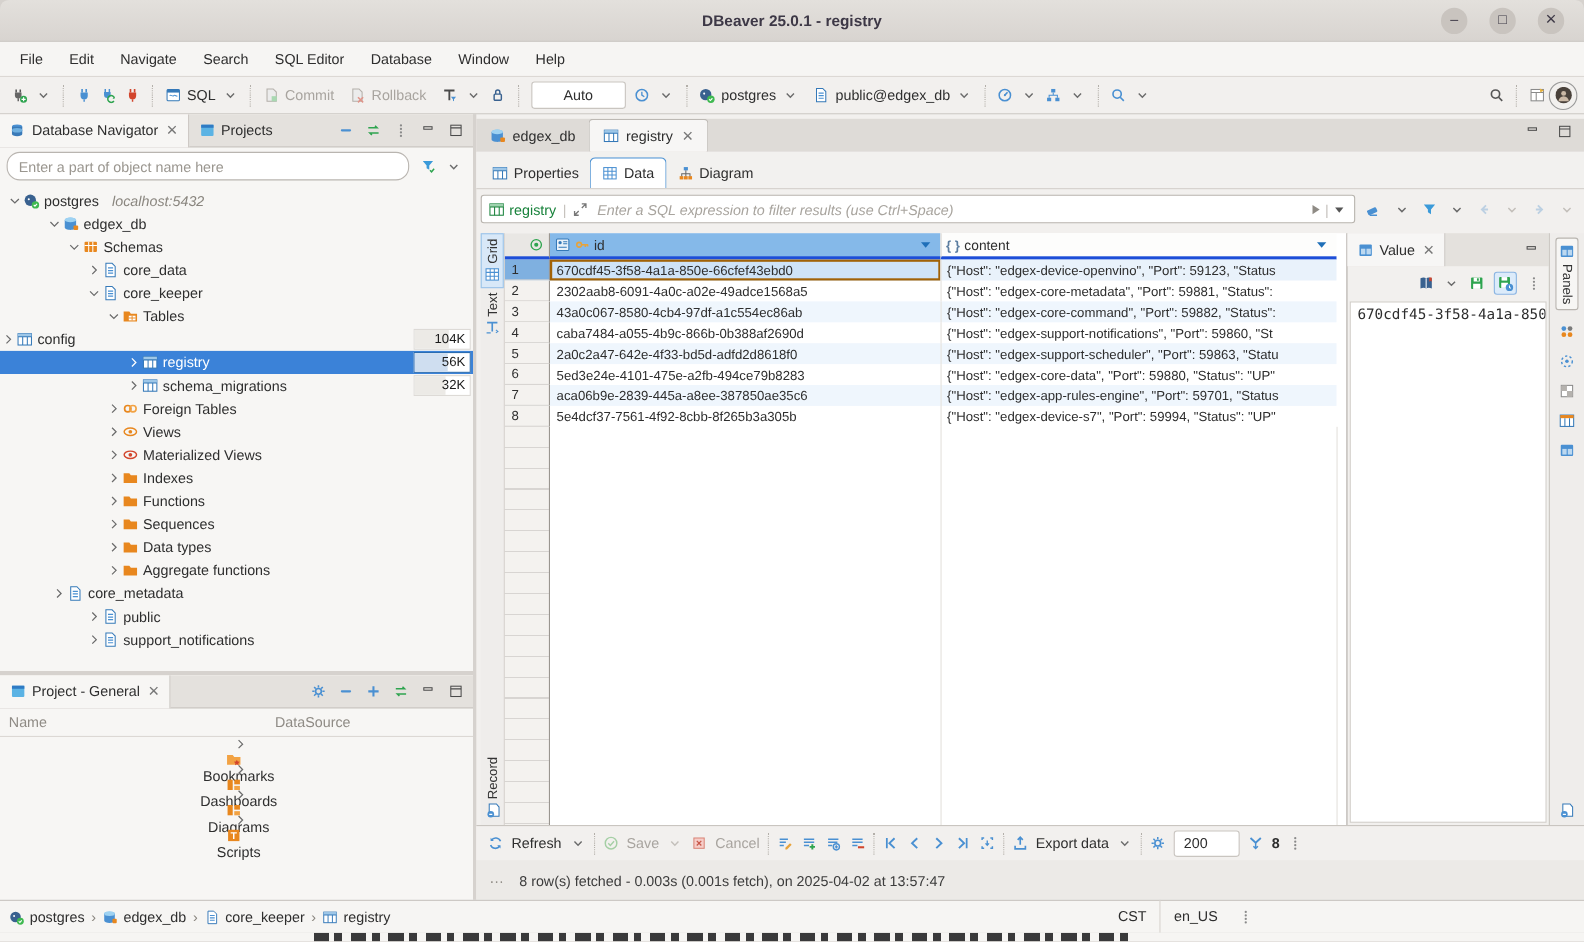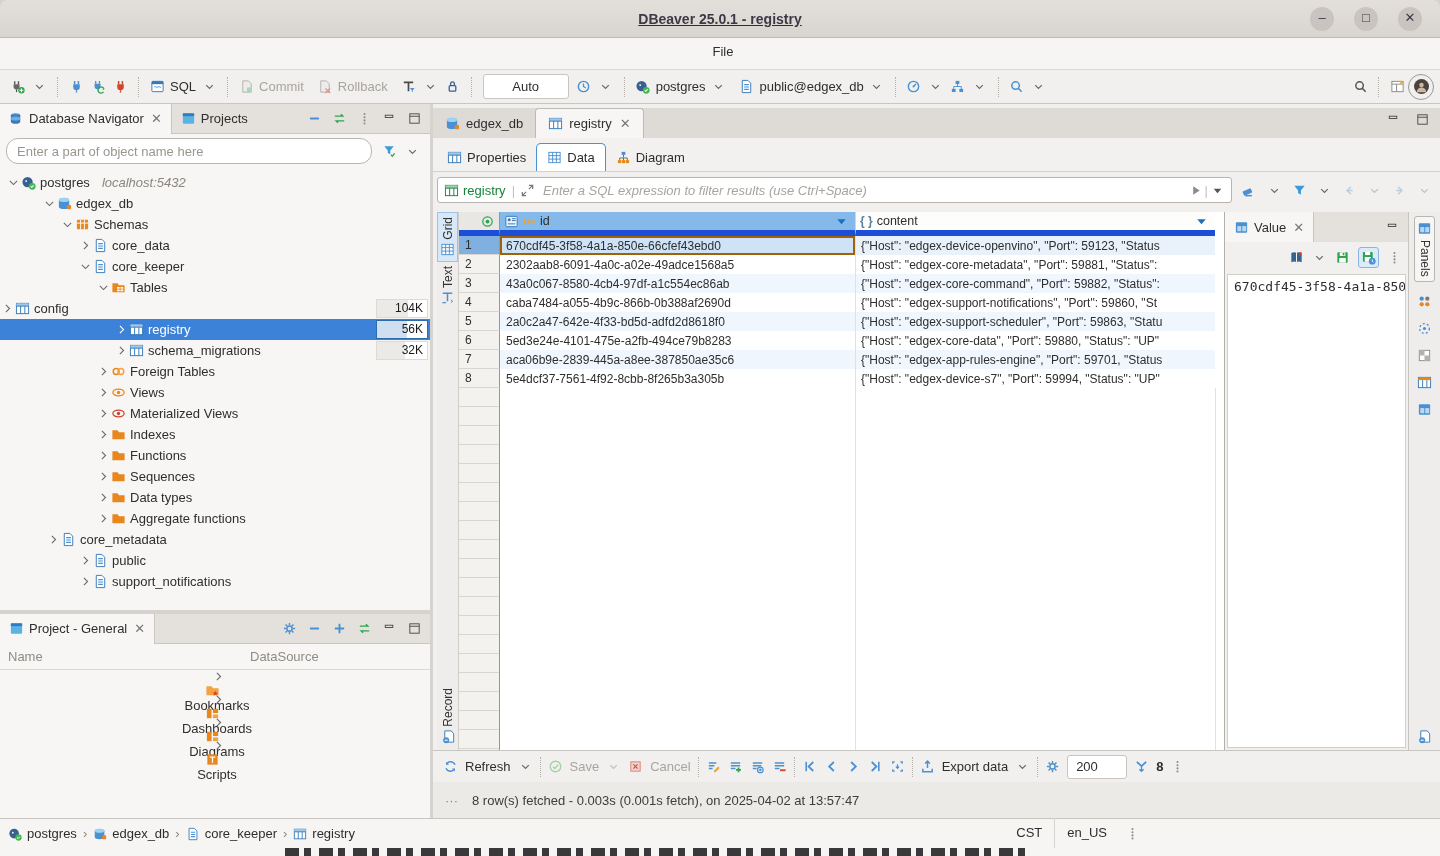--- a/index.html
+++ b/index.html
@@ -2,26 +2,26 @@
 <html><head>
 <meta charset="utf-8">
 <style>
   * { box-sizing: border-box; margin:0; padding:0; }
   html,body { width:1440px; height:856px; overflow:hidden; }
   body { font-family:"Liberation Sans", sans-serif; font-size:13px; color:#2e2e2e; background:#d6d2ce; }
   .abs { position:absolute; }
   #win { position:relative; width:1440px; height:856px; background:#d6d2ce; }
 
   
-  #titlebar { left:0; top:0; width:1440px; height:38px; background:linear-gradient(#e3e0dc,#d8d4d0); border-bottom:1px solid #bdb9b4; border-radius:8px 8px 0 0;text-decoration:underline; }
+  #titlebar { left:0; top:0; width:1440px; height:38px; background:linear-gradient(#e3e0dc,#d8d4d0); border-bottom:1px solid #bdb9b4; border-radius:8px 8px 0 0; }
   #title-text { width:100%; text-align:center; line-height:38px; font-weight:bold; color:#3d3846; font-size:14px; }
   .winbtn { top:7px; width:24px; height:24px; border-radius:12px; background:#c9c4bf; color:#3d3846; text-align:center; line-height:22px; font-size:13px; }
 
   
-  #menubar { left:0; top:38px; width:1440px; height:32px; background:#f6f5f3; border-bottom:1px solid #dcd8d4; display:flex; align-items:center; padding-left:6px;flex-direction:column; }
+  #menubar { left:0; top:38px; width:1440px; height:32px; background:#f6f5f3; border-bottom:1px solid #dcd8d4; display:flex; align-items:center; padding-left:6px; }
   .menu-item { padding:6px 12px; color:#2e2e2e; }
 
   
   #toolbar { left:0; top:70px; width:1440px; height:34px; background:#f2f0ee; border-bottom:1px solid #c9c5c0; display:flex; align-items:center; padding:0 6px; }
   .tb-sep { width:1px; height:20px; border-left:1px dotted #b3afa9; margin:0 7px; }
   .tb-ic { display:inline-flex; width:22px; height:22px; align-items:center; justify-content:center; }
   .tb-lbl { margin:0 2px; }
   .dis { color:#a8a49f; }
   #auto-combo { width:86px; height:25px; background:#fff; border:1px solid #c9c5c0; border-radius:3px; text-align:center; line-height:23px; margin:0 4px; }
   #avatar { width:26px; height:26px; border-radius:13px; overflow:hidden; border:1px solid #999; }
@@ -73,21 +73,21 @@
   .fb-ic { margin-left:10px; display:inline-flex; }
 
   
   #side-strip { position:absolute; left:4px; top:108px; width:22px; height:538px; background:#efedeb; border-right:1px solid #d1cdc8; }
   .side-tab { display:flex; flex-direction:column; align-items:center; padding:4px 0; gap:2px; }
   .side-tab .vtxt { writing-mode:vertical-lr; transform:rotate(180deg); font-size:12px; color:#333; }
   .side-tab.sel { background:#d8e8f8; border:1px solid #9cc3e8; }
   #side-record { position:absolute; bottom:2px; left:0; width:22px; display:flex; flex-direction:column; align-items:center; gap:2px; }
 
   #grid { position:absolute; left:26px; top:108px; width:765px; height:538px; background:#fff; }
-  .gh { position:absolute; top:0; height:24px; border-bottom:6px solid #1d4ed8; display:flex; align-items:center; font-size:12.5px; }
+  .gh { position:absolute; top:0; height:24px; border-bottom:3px solid #1d4ed8; display:flex; align-items:center; font-size:12.5px; }
   #gh-corner { left:0; width:41px; background:#e9e7e4; border-right:1px solid #9a9690; justify-content:flex-end; padding-right:4px; }
   #gh-id { left:41px; width:355px; background:#85b9e9; padding-left:4px; gap:3px; }
   #gh-content { left:396px; width:360px; background:#fdfdfc; border-left:1px solid #d8d5d1; padding-left:4px; gap:4px; }
   .gh .sortarrow { margin-left:auto; margin-right:6px; }
   .braces { color:#5b7da0; font-weight:bold; font-size:12px; }
 
   .grow { position:absolute; left:0; width:765px; height:19px; font-size:12px; }
   .gc { position:absolute; top:0; height:19px; display:flex; align-items:center; overflow:hidden; white-space:nowrap; }
   .gc-num { left:0; width:41px; background:#f4f2ef; border-right:1px solid #9a9690; border-bottom:1px solid #d8d5d2; padding-left:6px; }
   .gc-id { left:41px; width:355px; padding-left:6px; }

